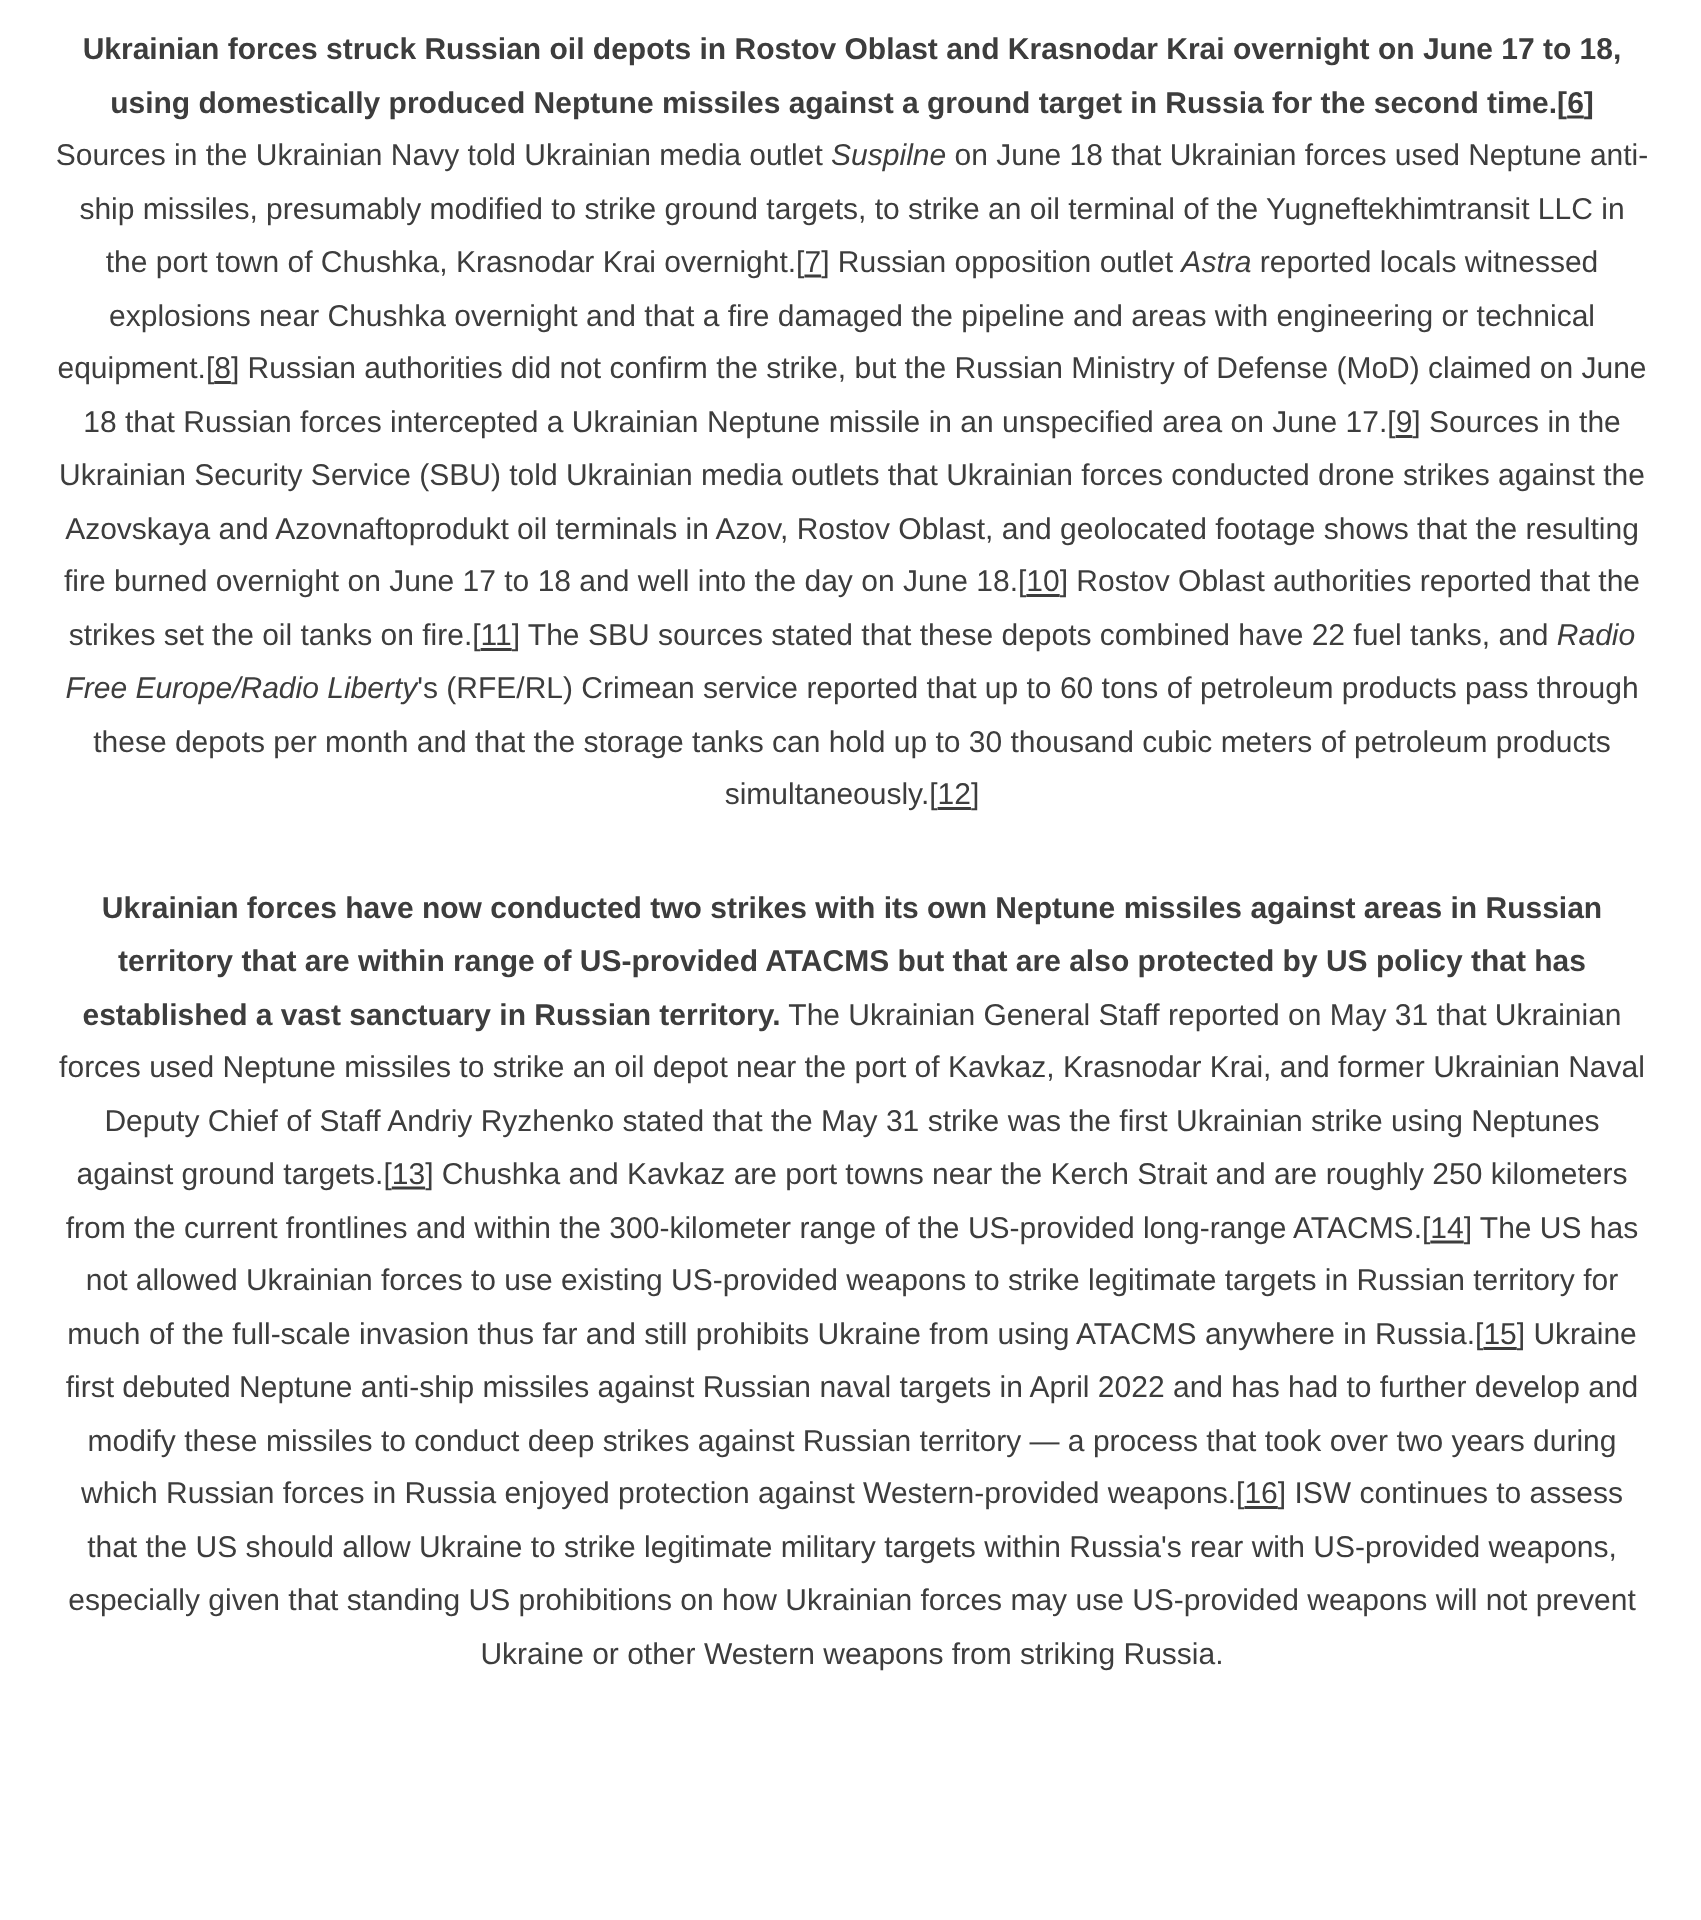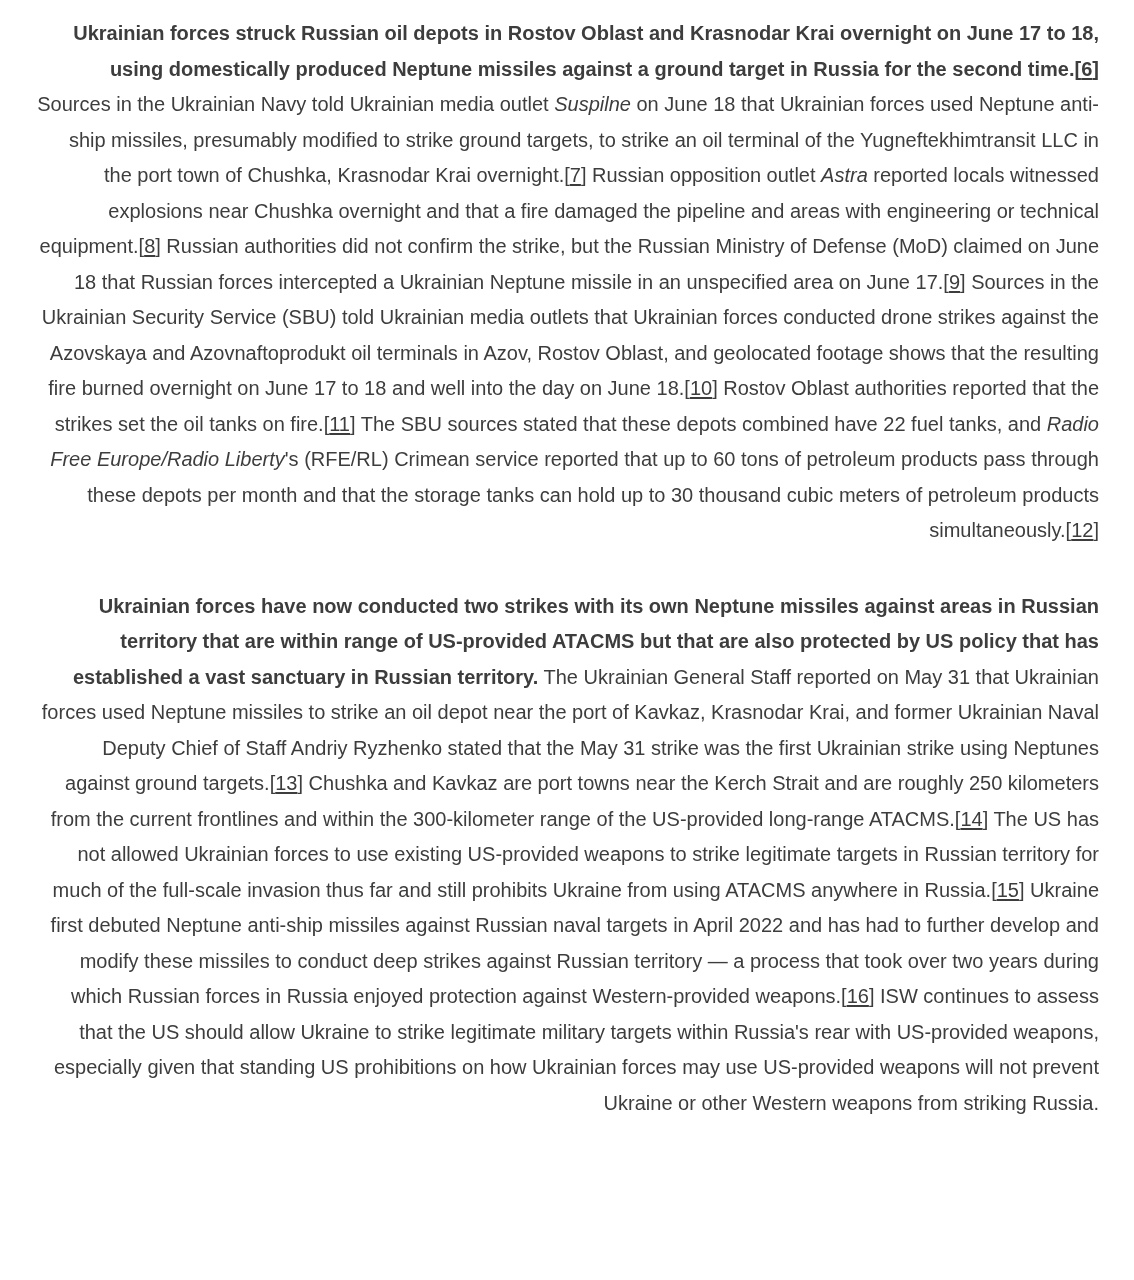--- a/index.html
+++ b/index.html
@@ -17,21 +17,21 @@
     box-sizing: border-box;
     padding: 16px 35px 0 37px;
     width: 1134px;
   }
   .para {
     margin: 0 0 40px 0;
     width: 1062px;
     font-size: 20px;
     line-height: 35.5px;
     color: #3d3d3d;
-    text-align: right;
+    text-align: center;
     word-spacing: normal;
   }
   .run-normal { font-weight: 400; font-style: normal; }
   .run-bold   { font-weight: 700; font-style: normal; }
   .run-italic { font-weight: 400; font-style: italic; }
   .run-ref, .run-boldref {
     color: inherit;
     text-decoration: underline;
     text-underline-offset: 2px;
     cursor: pointer;

